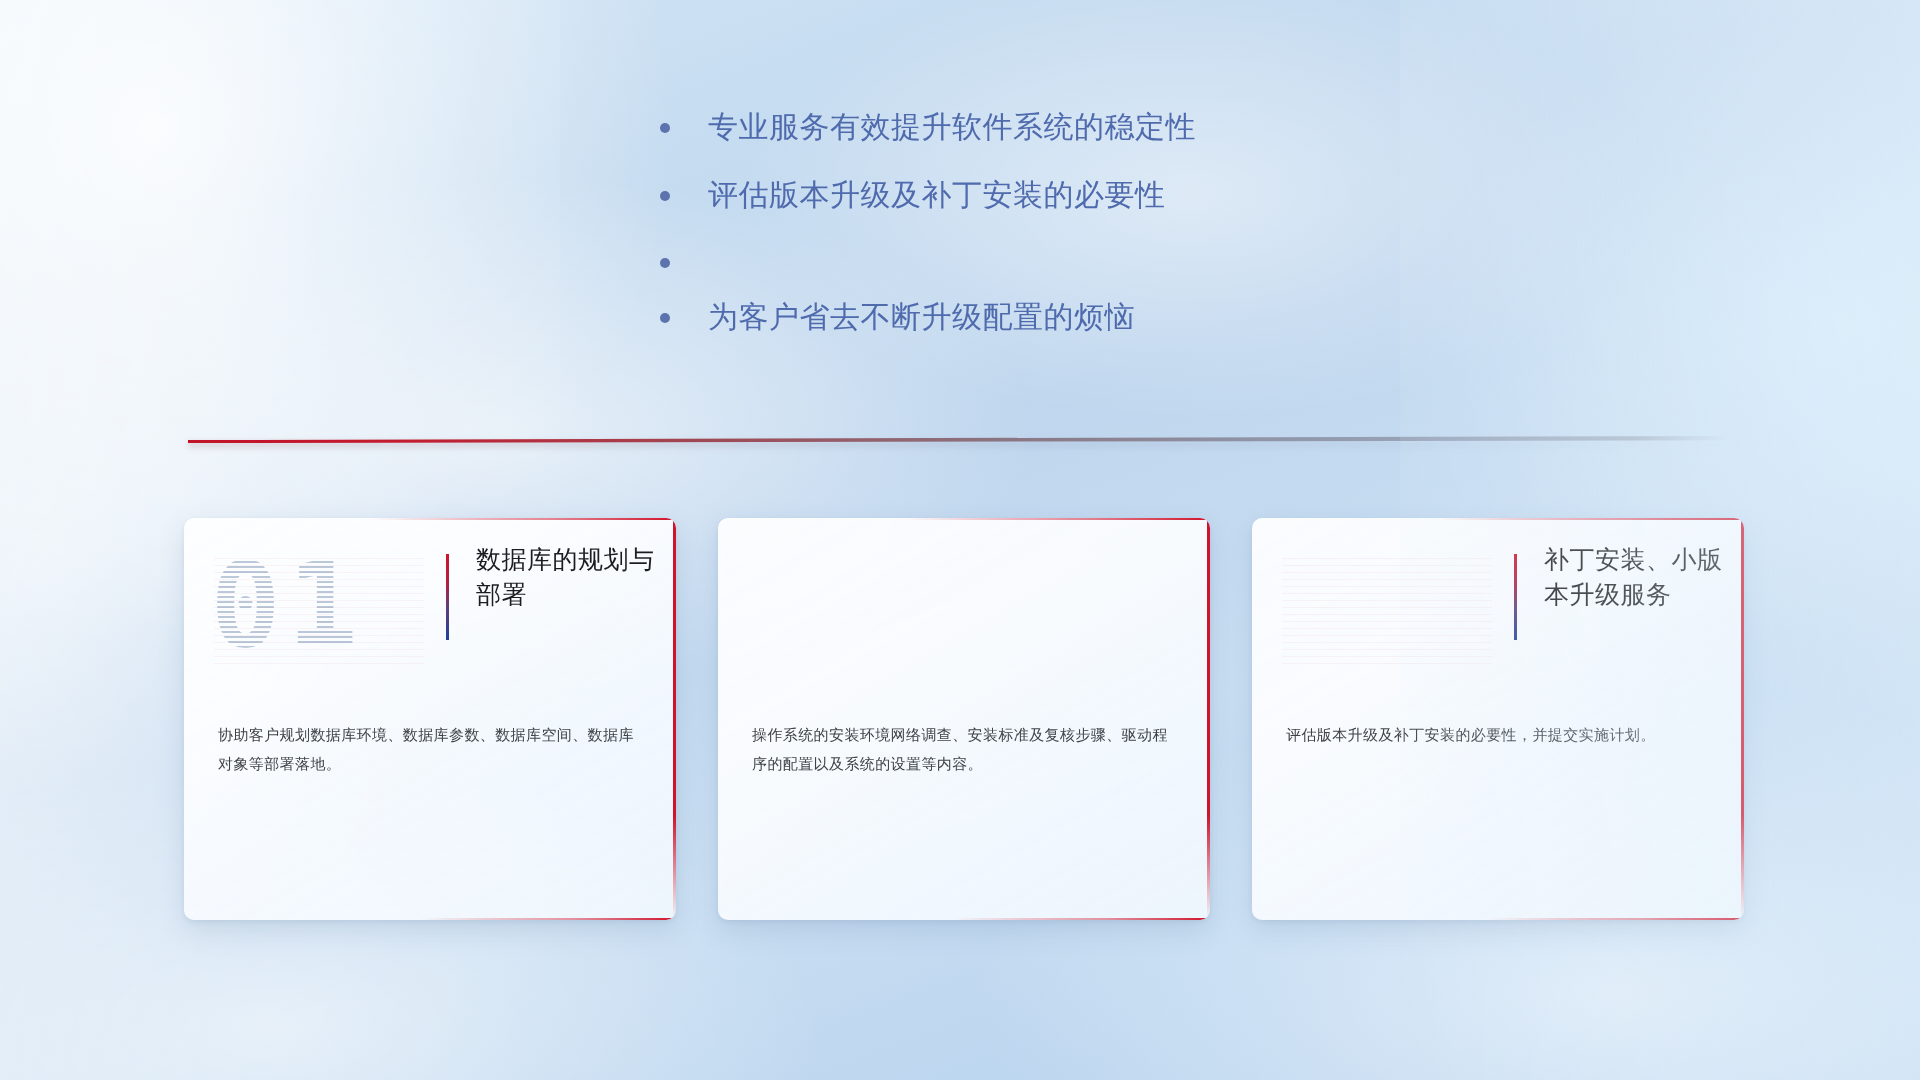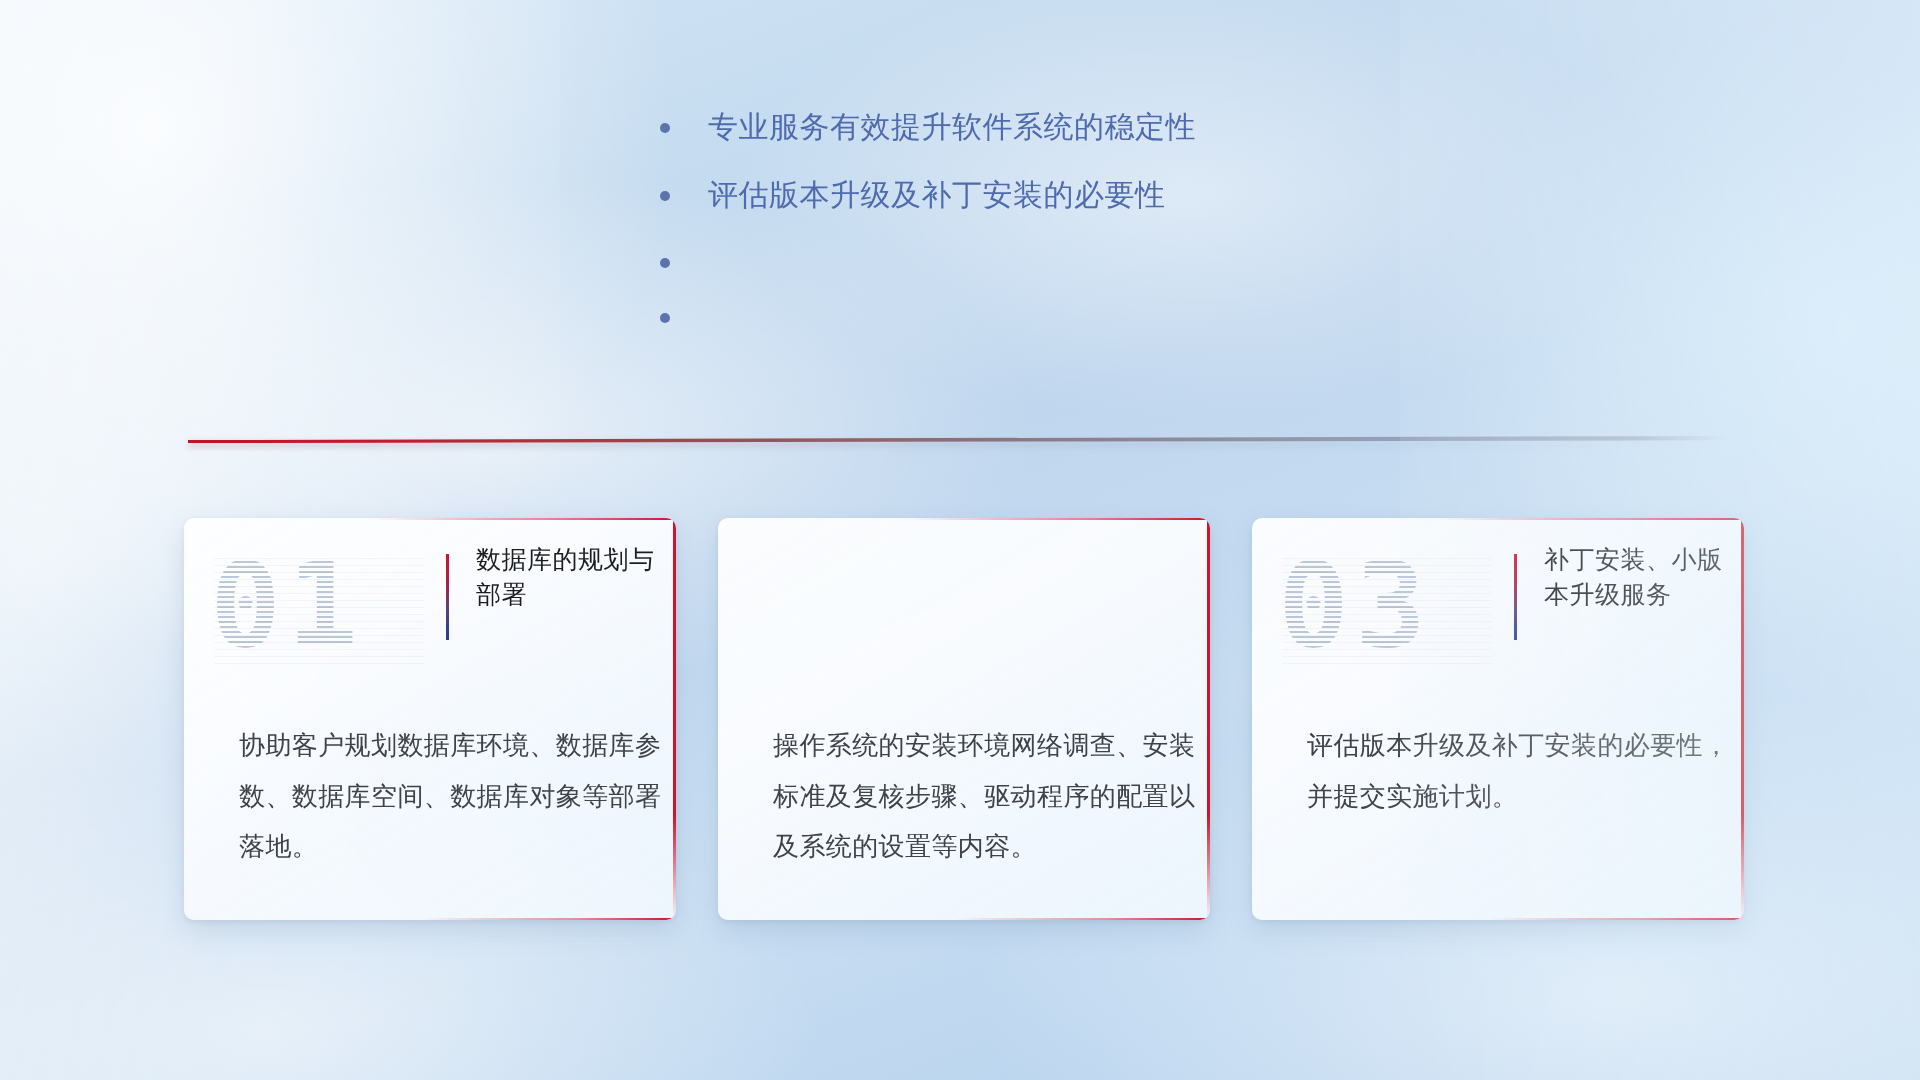--- a/index.html
+++ b/index.html
@@ -122,23 +122,22 @@
     position:absolute;left:262px;top:2px;width:3px;height:86px;
     background:linear-gradient(180deg,#d0132b 0%,#b02040 34%,#5e3f7a 62%,#20409a 100%);
   }
   .card-title{
     position:absolute;left:292px;top:-10px;width:200px;
     font-size:25px;line-height:1.38;color:#1d1d1f;letter-spacing:.5px;
     font-family:"Liberation Sans","DejaVu Sans",sans-serif;
   }
   .card-body{
     position:absolute;left:34px;top:202px;width:428px;
-    font-size:26px;line-height:1.95;color:#3f4348;letter-spacing:.4px;
-    font-family:"Liberation Sans","DejaVu Sans",sans-serif;
-    margin-left:21px;
+    font-size:15px;line-height:1.95;color:#3f4348;letter-spacing:.4px;
+    font-family:"Liberation Sans","DejaVu Sans",sans-serif;
   }
 </style>
 </head>
 <body>
 
 <div id="stage">
 
   <div class="bullets">
 
     <div class="bullet-row">
@@ -150,20 +149,21 @@
       <span class="bullet-dot"></span>
       <span class="bullet-text">评估版本升级及补丁安装的必要性</span>
     </div>
 
     <div class="bullet-row">
       <span class="bullet-dot"></span>
     </div>
 
     <div class="bullet-row">
       <span class="bullet-dot"></span>
+      <span class="bullet-text">为客户省去不断升级配置的烦恼</span>
     </div>
 
   </div>
 
   <div class="divider-wrap">
     <div class="divider-shadow"></div>
     <div class="divider"></div>
   </div>
 
   <div class="cards">
@@ -186,21 +186,20 @@
       <div class="card-edge-right"></div>
       <div class="card-edge-bottom"></div>
       <div class="card-body">操作系统的安装环境网络调查、安装标准及复核步骤、驱动程序的配置以及系统的设置等内容。</div>
     </div>
 
     <div class="card">
       <div class="card-edge-top"></div>
       <div class="card-edge-right"></div>
       <div class="card-edge-bottom"></div>
       <div class="card-head">
-        <div class="wm">03</div>
         <div class="wm-skew"></div>
         <div class="title-bar"></div>
         <div class="card-title">补丁安装、小版本升级服务</div>
       </div>
       <div class="card-body">评估版本升级及补丁安装的必要性，并提交实施计划。</div>
     </div>
 
   </div>
 
 </div>

